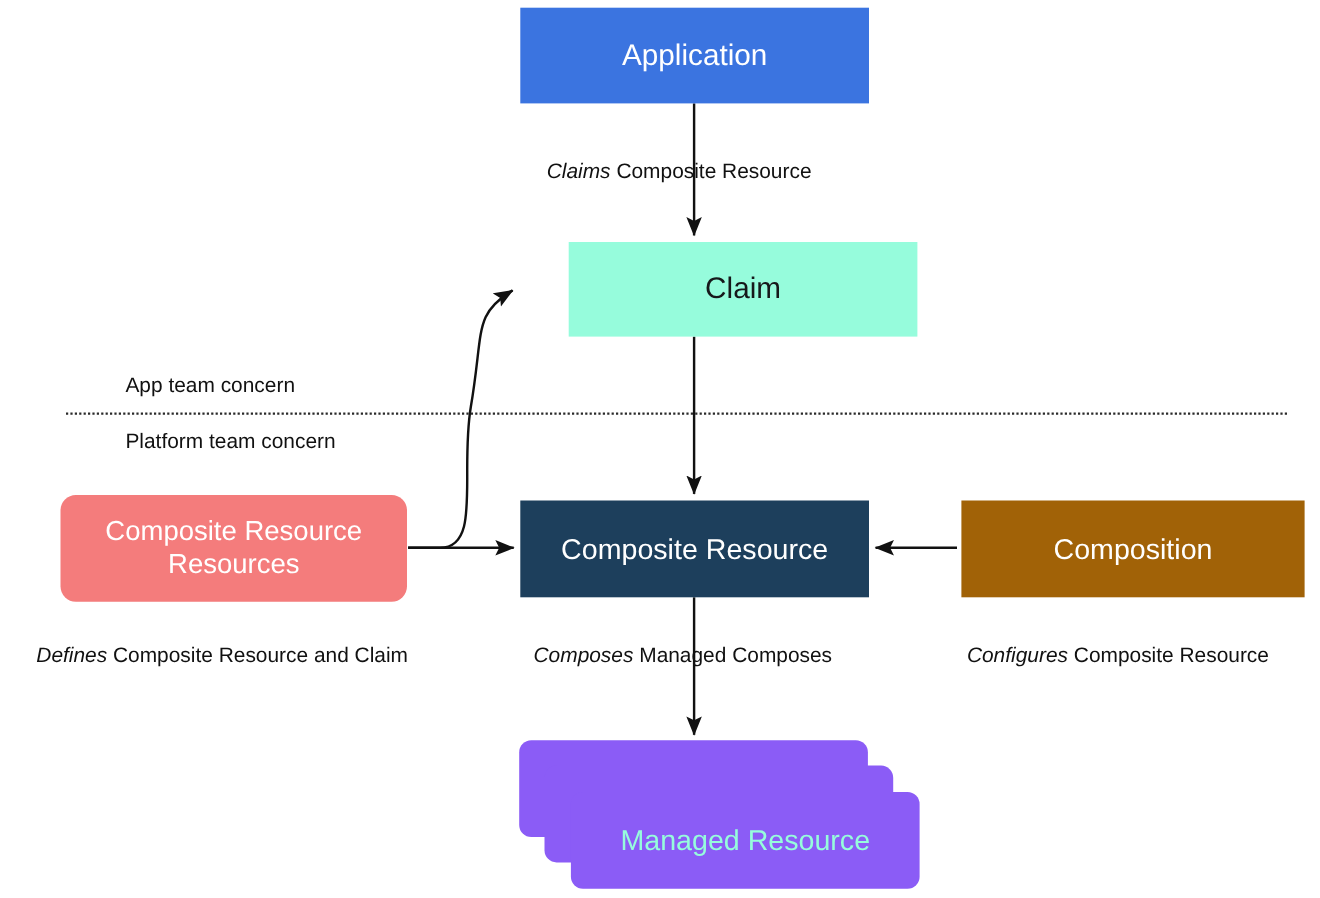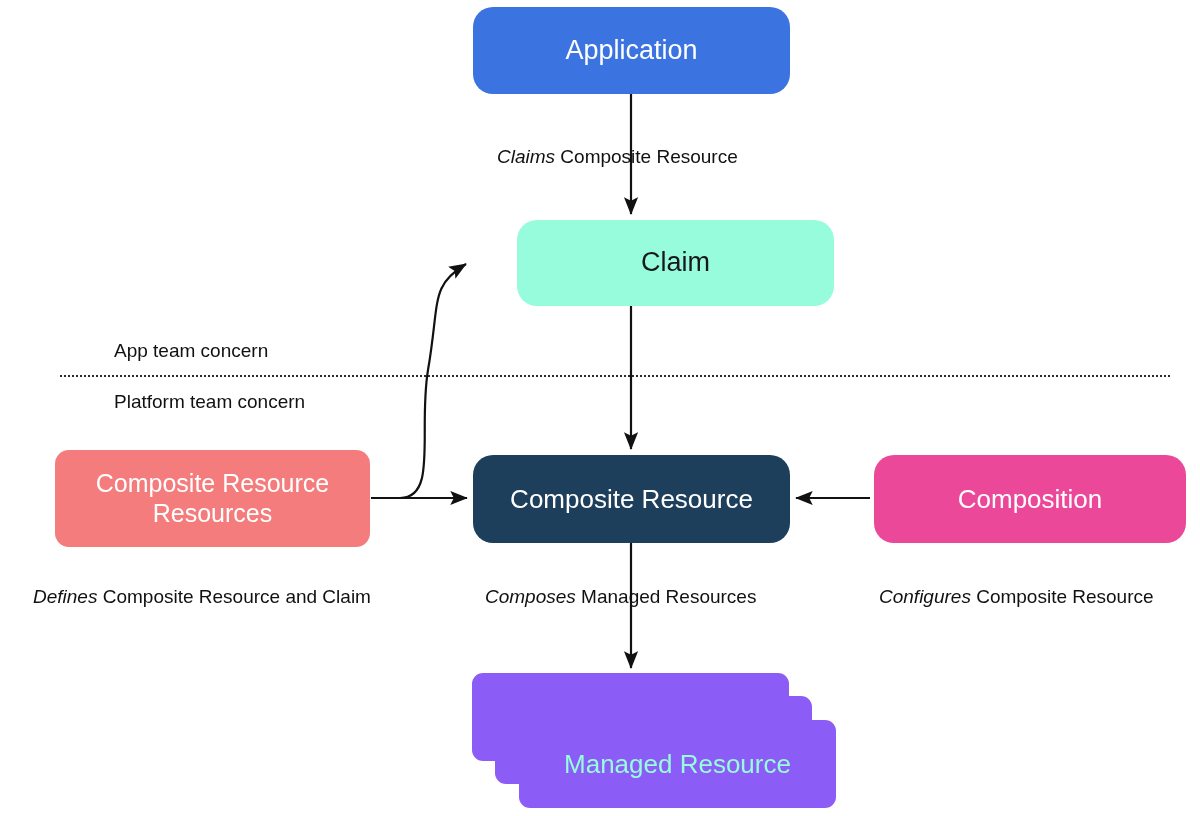--- a/index.html
+++ b/index.html
@@ -36,21 +36,21 @@
   }
 
   
   .node {
     position: absolute;
     z-index: 2;
     display: flex;
     align-items: center;
     justify-content: center;
     text-align: center;
-    border-radius: 20px;
+    border-radius: 0;
     box-sizing: border-box;
     line-height: 1.18;
     padding: 4px 10px;
   }
 
   .node-application {
     left: 473px;  top: 7px;
     width: 317px; height: 87px;
     background: #3b74e0;
     color: #ffffff;
@@ -79,21 +79,21 @@
     left: 473px;  top: 455px;
     width: 317px; height: 88px;
     background: #1d3f5c;
     color: #ffffff;
     font-size: 26px;
   }
 
   .node-composition {
     left: 874px;  top: 455px;
     width: 312px; height: 88px;
-    background: #ec4899;
+    background: #a16207;
     color: #ffffff;
     font-size: 26px;
   }
 
   
   #managed-stack {
     position: absolute;
     left: 472px;
     top: 673px;
     width: 370px;
@@ -208,21 +208,21 @@
 
   <div class="caption cap-app-team">App team concern</div>
 
   <div class="caption cap-claims">
     <em>Claims</em><span> Composite Resource</span>
   </div>
 
   <div class="caption cap-platform-team">Platform team concern</div>
 
   <div class="caption cap-composes">
-    <em>Composes</em><span> Managed Resources</span>
+    <em>Composes</em><span> Managed Composes</span>
   </div>
 
   <div class="caption cap-configures">
     <em>Configures</em><span> Composite Resource</span>
   </div>
 
   <div class="caption cap-defines">
     <em>Defines</em><span> Composite Resource and Claim</span>
   </div>
 

